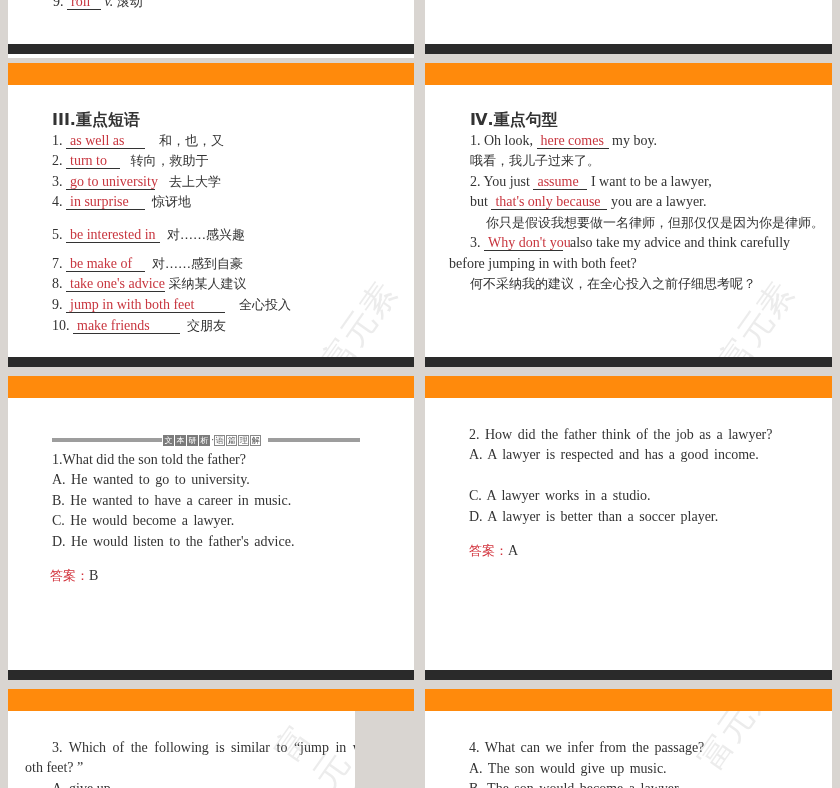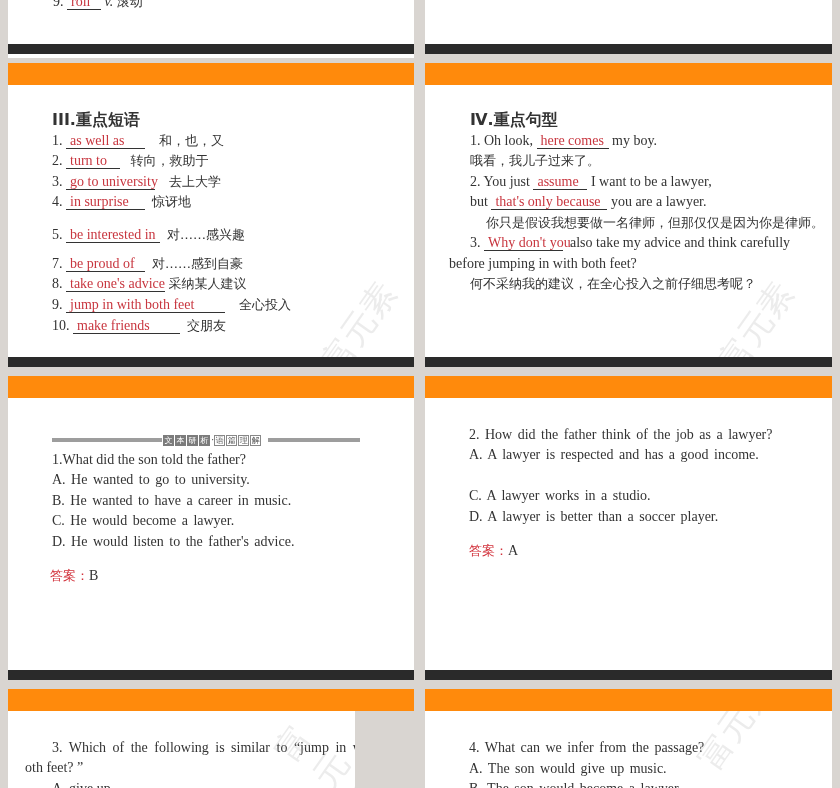--- a/index.html
+++ b/index.html
@@ -50,21 +50,21 @@
 <div class="orange-bar" style="left:8px;top:63px;width:406px;"></div>
 <div class="orange-bar" style="left:425px;top:63px;width:407px;"></div>
 
 <div class="panel" style="left:8px;top:85px;width:406px;height:272px;">
   <div class="line heading" style="left:44px;top:26px;">III.重点短语</div>
   <div class="line" style="left:44px;top:47px;"><span>1.</span> <span class="blank" style="width:75px;">as well as</span>&nbsp;&nbsp;&nbsp;&nbsp;<span class="cn">和，也，又</span></div>
   <div class="line" style="left:44px;top:67px;"><span>2.</span> <span class="blank" style="width:50px;">turn to</span>&nbsp;&nbsp;&nbsp;<span class="cn">转向，救助于</span></div>
   <div class="line" style="left:44px;top:88px;"><span>3.</span> <span class="blank" style="width:85px;">go to university</span>&nbsp;&nbsp;&nbsp;&nbsp;<span class="cn">去上大学</span></div>
   <div class="line" style="left:44px;top:108px;"><span>4.</span> <span class="blank" style="width:75px;">in surprise</span>&nbsp;&nbsp;<span class="cn">惊讶地</span></div>
   <div class="line" style="left:44px;top:129px;margin-top:12px;"><span>5.</span> <span class="blank" style="width:90px;">be interested in</span>&nbsp;&nbsp;<span class="cn">对……感兴趣</span></div>
-  <div class="line" style="left:44px;top:170px;"><span>7.</span> <span class="blank" style="width:75px;">be proud of</span>&nbsp;&nbsp;<span class="cn">对……感到自豪</span></div>
+  <div class="line" style="left:44px;top:170px;"><span>7.</span> <span class="blank" style="width:75px;">be make of</span>&nbsp;&nbsp;<span class="cn">对……感到自豪</span></div>
   <div class="line" style="left:44px;top:190px;"><span>8.</span> <span class="blank" style="width:95px;">take one's advice</span>&nbsp;<span class="cn">采纳某人建议</span></div>
   <div class="line" style="left:44px;top:211px;"><span>9.</span> <span class="blank" style="width:155px;">jump in with both feet</span>&nbsp;&nbsp;&nbsp;&nbsp;<span class="cn">全心投入</span></div>
   <div class="line" style="left:44px;top:232px;"><span>10.</span> <span class="blank" style="width:103px;">make friends</span>&nbsp;&nbsp;<span class="cn">交朋友</span></div>
   <div class="watermark" style="left:300px;top:220px;">富元素</div>
 </div>
 
 <div class="panel" style="left:425px;top:85px;width:407px;height:272px;">
   <div class="line heading" style="left:45px;top:26px;">Ⅳ.重点句型</div>
   <div class="line" style="left:45px;top:47px;"><span>1. Oh look,</span> <span class="blank" style="width:68px;">here comes</span> <span>my boy.</span></div>
   <div class="line cn" style="left:45px;top:67px;">哦看，我儿子过来了。</div>

